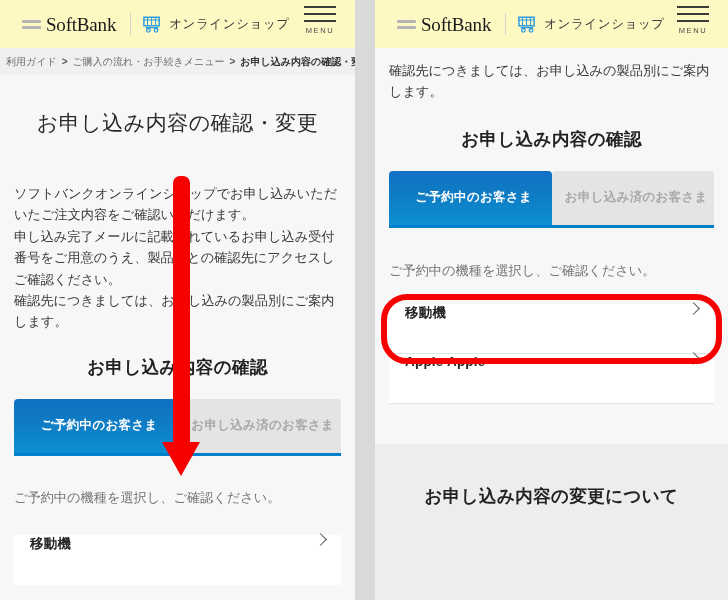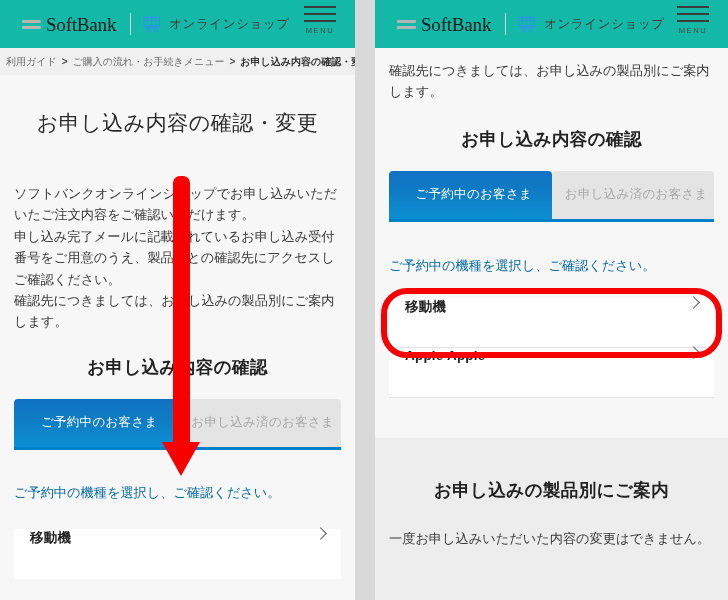--- a/index.html
+++ b/index.html
@@ -35,21 +35,21 @@
     position: absolute;
     left: 0; top: 0;
     width: 100%;
   }
   .panel-left .panel-inner  { top: 0; }
   .panel-right .panel-inner { top: 0; }
 
   
   .site-header {
     height: 48px;
-    background: #14b8a6;
+    background: #fef9c3;
     display: flex;
     align-items: center;
     padding: 0 12px 0 22px;
     position: relative;
   }
 
   .logo-group { display: flex; align-items: center; }
 
   .sb-bars {
     display: inline-flex;
@@ -160,45 +160,46 @@
   }
 
   
   .tabs {
     display: flex;
     border-bottom: 3px solid #0080cb;
     margin-top: 20px;
   }
   .tab {
     flex: 1;
-    height: 48px;
+    height: 54px;
     display: flex;
     align-items: center;
     justify-content: center;
     font-size: 12.5px;
-    font-weight: normal;
+    font-weight: bold;
     letter-spacing: 0.3px;
     padding-left: 7px;
   }
   .tab.active {
     background: linear-gradient(to bottom, #1071c4 0%, #0f7cc4 45%, #0b8fd4 100%);
     color: #ffffff;
     border-radius: 4px 4px 0 0;
   }
   .tab.inactive {
     background: #e4e4e4;
     color: #a8a8a8;
     border-radius: 4px 4px 0 0;
     text-align: center;
   }
 
   .instruction {
     font-size: 13.2px;
-    color: #0369a1;
+    color: #737373;
     line-height: 1.6;
+    font-family: Liberation Mono, monospace;
   }
 
   
   .opt-list { }
   .opt-item {
     position: relative;
     background: #ffffff;
     border-bottom: 1px solid #e3e3e3;
     height: 50px;
     display: flex;
@@ -383,22 +384,21 @@
           </div>
           <div class="opt-item">
             <span class="opt-label">Apple Apple</span>
             <span class="chev"></span>
           </div>
           <div class="ring" style="left:-8px; top:-10px; width:341px; height:70px;"></div>
         </div>
       </div>
 
       <div class="band-gray" style="margin-top:40px; padding:40px 14px 0 14px; min-height:190px;">
-        <h2 class="section-heading">お申し込みの製品別にご案内</h2>
+        <h2 class="section-heading">お申し込み内容の変更について</h2>
         <div class="lead" style="padding-top:26px;">
-          <p>一度お申し込みいただいた内容の変更はできません。</p>
         </div>
       </div>
 
     </div>
   </div>
 
 </div>
 
 </body></html>

